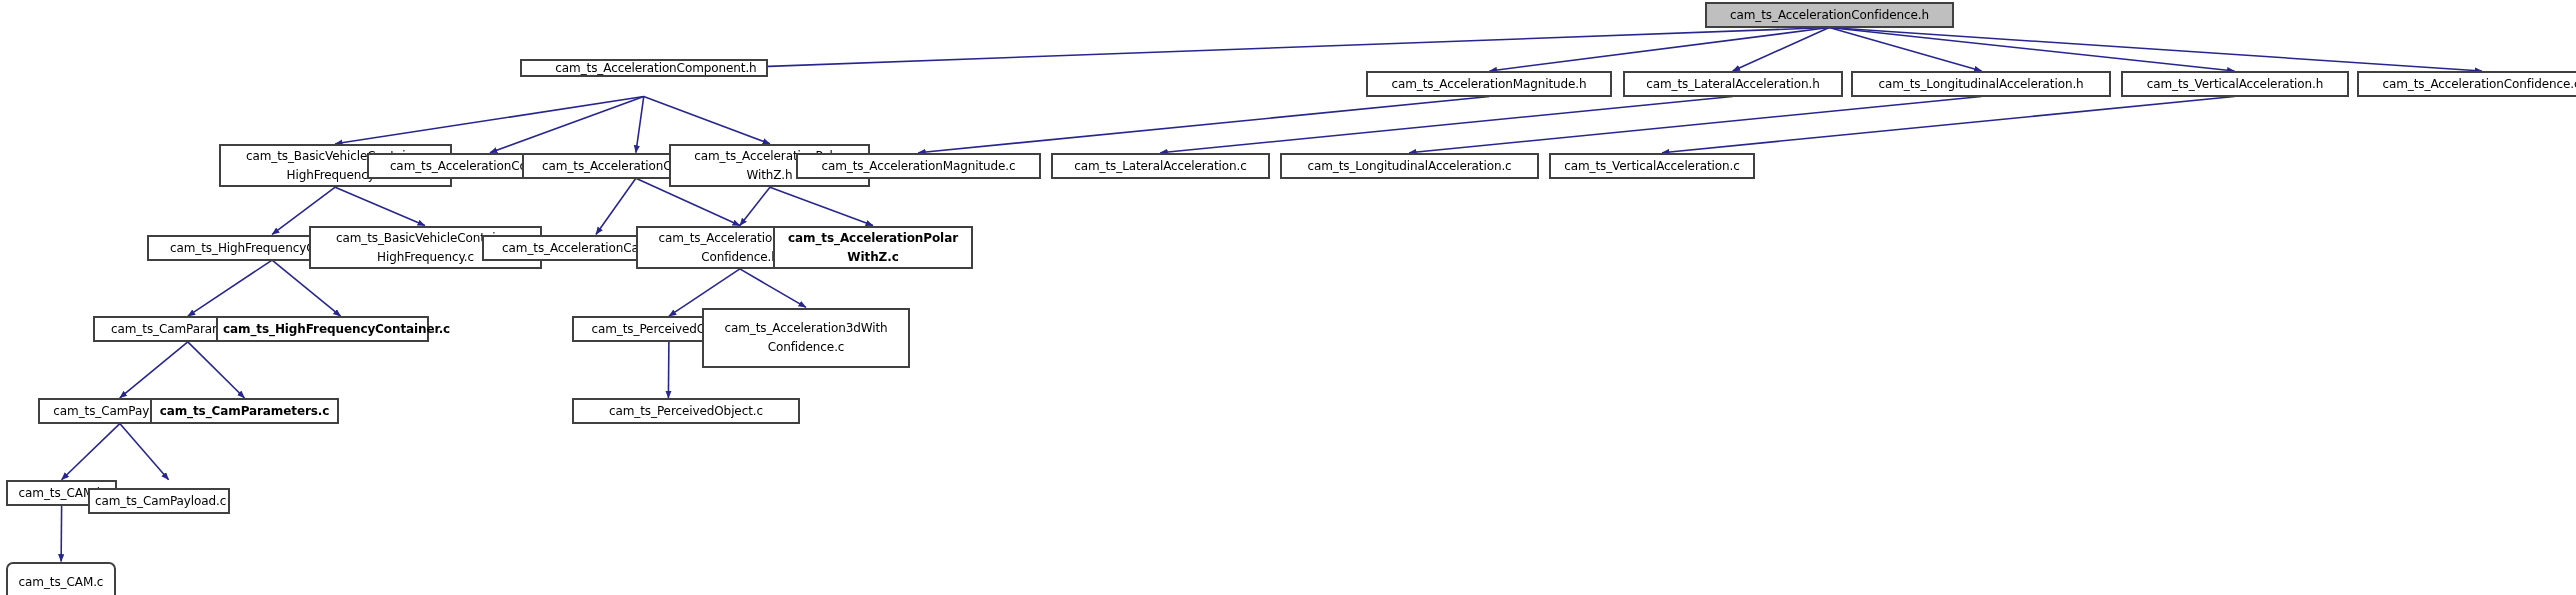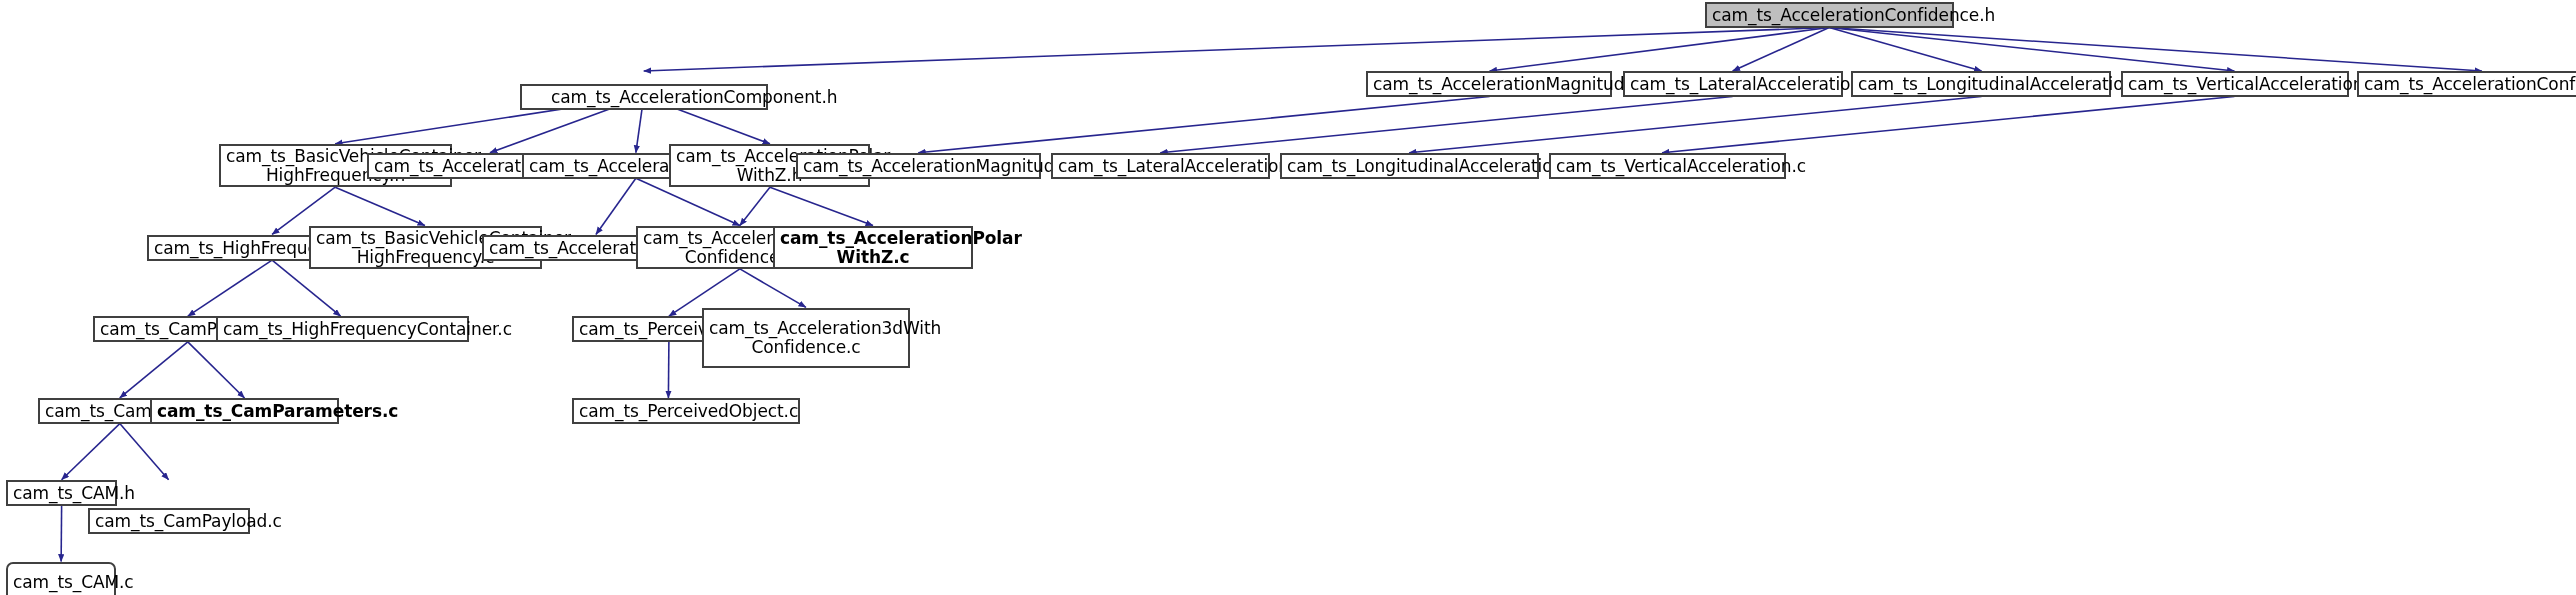--- a/index.html
+++ b/index.html
@@ -28,21 +28,21 @@
   .node {
     position: absolute;
     box-sizing: border-box;
     border: 2px solid #404040;
     background: #ffffff;
     display: flex;
     align-items: center;
     justify-content: center;
     text-align: center;
     color: #000000;
-    font-size: 17px;
+    font-size: 12px;
     line-height: 19px;
     letter-spacing: -0.1px;
     white-space: pre-line;
     cursor: pointer;
   }
   .node.root {
     background: #bfbfbf;
     border-color: #404040;
   }
   .node-label {
@@ -90,50 +90,50 @@
         <line x1="190.5" y1="347" x2="121.5" y2="404" stroke="#27258e" stroke-width="1.6" marker-end="url(#arrow-head)"></line>
         <line x1="190.5" y1="347" x2="248" y2="404" stroke="#27258e" stroke-width="1.6" marker-end="url(#arrow-head)"></line>
         <line x1="678.5" y1="347" x2="678" y2="404" stroke="#27258e" stroke-width="1.6" marker-end="url(#arrow-head)"></line>
         <line x1="121.5" y1="430" x2="62.5" y2="487" stroke="#27258e" stroke-width="1.6" marker-end="url(#arrow-head)"></line>
         <line x1="121.5" y1="430" x2="171" y2="487" stroke="#27258e" stroke-width="1.6" marker-end="url(#arrow-head)"></line>
         <line x1="62.5" y1="513" x2="62" y2="570" stroke="#27258e" stroke-width="1.6" marker-end="url(#arrow-head)"></line>
       </g>
   </svg>
   <div id="nodes-group">
       <div class="node root" style="left: 1705px; top: 2px; width: 249px; height: 26px;"><span class="node-label">cam_ts_AccelerationConfidence.h</span></div>
-      <div class="node" style="left: 520px; top: 84px; width: 248px; height: 26px; padding-left: 24px;"><span class="node-label">cam_ts_AccelerationComponent.h</span></div>
+      <div class="node" style="left: 520px; top: 59px; width: 248px; height: 18px; padding-left: 24px;"><span class="node-label">cam_ts_AccelerationComponent.h</span></div>
       <div class="node" style="left: 1366px; top: 71px; width: 246px; height: 26px;"><span class="node-label">cam_ts_AccelerationMagnitude.h</span></div>
       <div class="node" style="left: 1623px; top: 71px; width: 220px; height: 26px;"><span class="node-label">cam_ts_LateralAcceleration.h</span></div>
       <div class="node" style="left: 1851px; top: 71px; width: 260px; height: 26px;"><span class="node-label">cam_ts_LongitudinalAcceleration.h</span></div>
       <div class="node" style="left: 2121px; top: 71px; width: 228px; height: 26px;"><span class="node-label">cam_ts_VerticalAcceleration.h</span></div>
       <div class="node" style="left: 2357px; top: 71px; width: 249px; height: 26px;"><span class="node-label">cam_ts_AccelerationConfidence.c</span></div>
       <div class="node" style="left: 219px; top: 144px; width: 233px; height: 43px;"><span class="node-label">cam_ts_BasicVehicleContainer
 HighFrequency.h</span></div>
       <div class="node" style="left: 367px; top: 153px; width: 246px; height: 26px;"><span class="node-label">cam_ts_AccelerationComponent.c</span></div>
       <div class="node" style="left: 522px; top: 153px; width: 229px; height: 26px;"><span class="node-label">cam_ts_AccelerationCartesian.h</span></div>
       <div class="node" style="left: 669px; top: 144px; width: 201px; height: 43px;"><span class="node-label">cam_ts_AccelerationPolar
 WithZ.h</span></div>
       <div class="node" style="left: 796px; top: 153px; width: 245px; height: 26px;"><span class="node-label">cam_ts_AccelerationMagnitude.c</span></div>
       <div class="node" style="left: 1051px; top: 153px; width: 219px; height: 26px;"><span class="node-label">cam_ts_LateralAcceleration.c</span></div>
       <div class="node" style="left: 1280px; top: 153px; width: 259px; height: 26px;"><span class="node-label">cam_ts_LongitudinalAcceleration.c</span></div>
-      <div class="node" style="left: 1549px; top: 153px; width: 237px; height: 26px;"><span class="node-label">cam_ts_VerticalAcceleration.c</span></div>
+      <div class="node" style="left: 1549px; top: 153px; width: 206px; height: 26px;"><span class="node-label">cam_ts_VerticalAcceleration.c</span></div>
       <div class="node" style="left: 147px; top: 235px; width: 250px; height: 26px;"><span class="node-label">cam_ts_HighFrequencyContainer.h</span></div>
       <div class="node" style="left: 309px; top: 226px; width: 233px; height: 43px;"><span class="node-label">cam_ts_BasicVehicleContainer
 HighFrequency.c</span></div>
       <div class="node" style="left: 482px; top: 235px; width: 228px; height: 26px;"><span class="node-label">cam_ts_AccelerationCartesian.c</span></div>
       <div class="node" style="left: 636px; top: 226px; width: 208px; height: 43px;"><span class="node-label">cam_ts_Acceleration3dWith
 Confidence.h</span></div>
       <div class="node" style="left: 773px; top: 226px; width: 200px; height: 43px; font-weight: bold;"><span class="node-label">cam_ts_AccelerationPolar
 WithZ.c</span></div>
       <div class="node" style="left: 93px; top: 316px; width: 190px; height: 26px;"><span class="node-label">cam_ts_CamParameters.h</span></div>
-      <div class="node" style="left: 216px; top: 316px; width: 253px; height: 26px;"><span class="node-label">cam_ts_HighFrequencyContainer.c</span></div>
+      <div class="node" style="left: 216px; top: 316px; width: 213px; height: 26px; font-weight: bold;"><span class="node-label">cam_ts_HighFrequencyContainer.c</span></div>
       <div class="node" style="left: 572px; top: 316px; width: 194px; height: 26px;"><span class="node-label">cam_ts_PerceivedObject.h</span></div>
       <div class="node" style="left: 702px; top: 308px; width: 208px; height: 60px;"><span class="node-label">cam_ts_Acceleration3dWith
 Confidence.c</span></div>
       <div class="node" style="left: 38px; top: 398px; width: 163px; height: 26px;"><span class="node-label">cam_ts_CamPayload.h</span></div>
       <div class="node" style="left: 150px; top: 398px; width: 189px; height: 26px; font-weight: bold;"><span class="node-label">cam_ts_CamParameters.c</span></div>
       <div class="node" style="left: 572px; top: 398px; width: 228px; height: 26px;"><span class="node-label">cam_ts_PerceivedObject.c</span></div>
       <div class="node" style="left: 6px; top: 480px; width: 111px; height: 26px;"><span class="node-label">cam_ts_CAM.h</span></div>
-      <div class="node" style="left: 88px; top: 508px; width: 162px; height: 26px; align-items: center;"><span class="node-label">cam_ts_CamPayload.c</span></div>
+      <div class="node" style="left: 88px; top: 488px; width: 142px; height: 26px; align-items: center;"><span class="node-label">cam_ts_CamPayload.c</span></div>
       <div class="node" style="left: 6px; top: 562px; width: 110px; height: 40px; border-radius: 7px;"><span class="node-label">cam_ts_CAM.c</span></div>
     </div>
 </div>
 
 
 </body></html>

